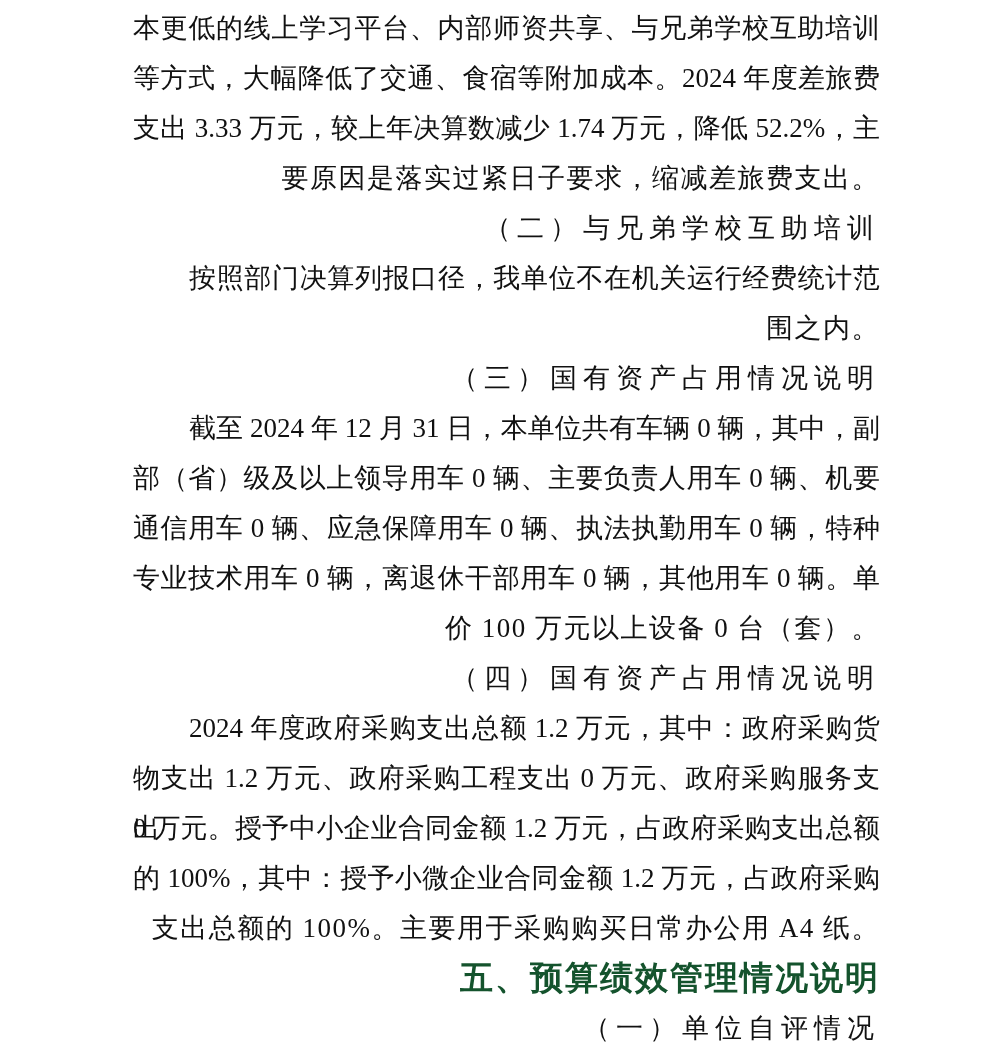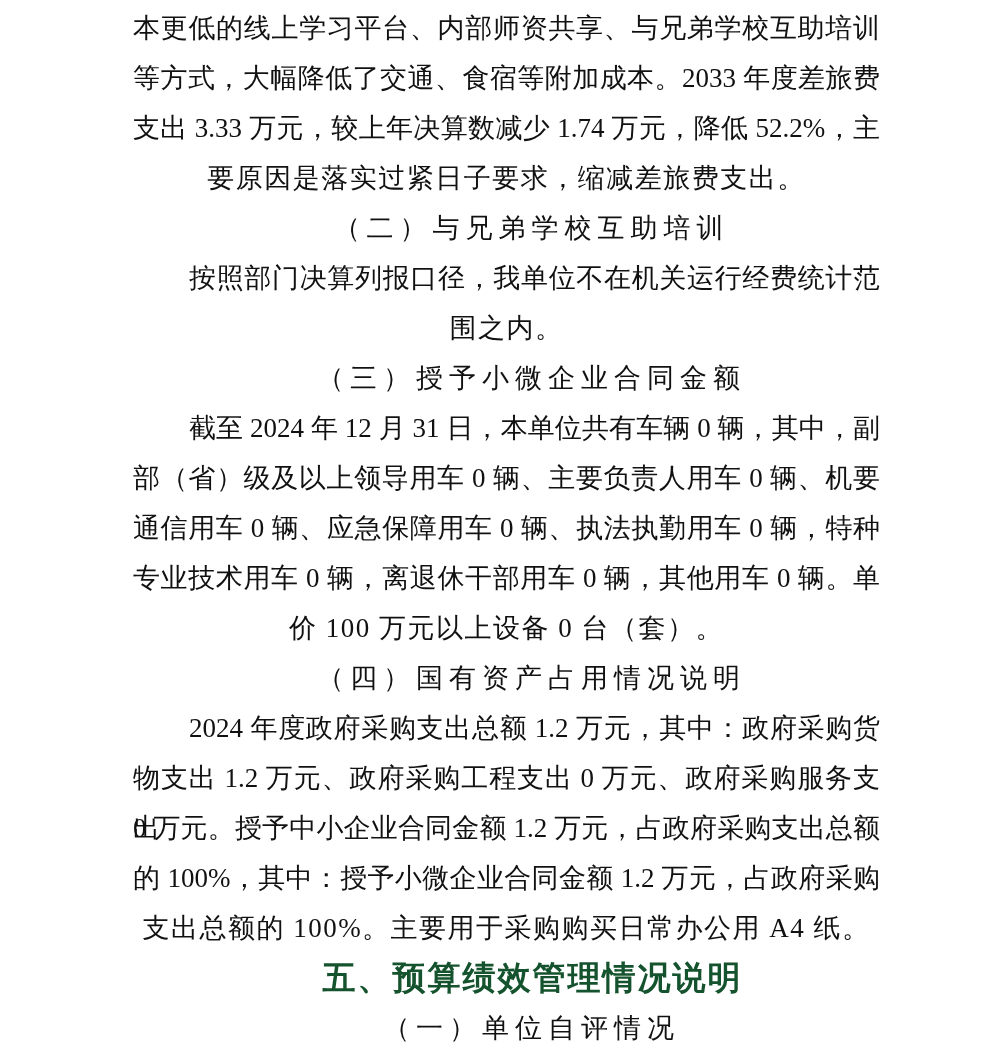--- a/index.html
+++ b/index.html
@@ -16,21 +16,21 @@
     left: 133px;
     top: 3px;
     width: 747px;
   }
   .line {
     height: 50px;
     line-height: 50px;
     font-size: 27px;
     color: #111111;
     font-family: "Liberation Serif", "DejaVu Serif", serif;
-    text-align: center;
+    text-align: right;
   }
   
   .fill {
     text-align: justify;
     text-align-last: justify;
   }
   
   .end {
     letter-spacing: 1.5px;
   }
@@ -52,27 +52,27 @@
     letter-spacing: 2px;
     color: #14532d;
   }
 </style>
 </head>
 <body>
 
 <div class="page">
   <div class="textblock">
     <div class="line fill">本更低的线上学习平台、内部师资共享、与兄弟学校互助培训</div>
-    <div class="line fill">等方式，大幅降低了交通、食宿等附加成本。2033 年度差旅费</div>
+    <div class="line fill">等方式，大幅降低了交通、食宿等附加成本。2024 年度差旅费</div>
     <div class="line fill">支出 3.33 万元，较上年决算数减少 1.74 万元，降低 52.2%，主</div>
     <div class="line end">要原因是落实过紧日子要求，缩减差旅费支出。</div>
     <div class="line sub">（二）与兄弟学校互助培训</div>
     <div class="line fill indent">按照部门决算列报口径，我单位不在机关运行经费统计范</div>
     <div class="line end">围之内。</div>
-    <div class="line sub">（三）授予小微企业合同金额</div>
+    <div class="line sub">（三）国有资产占用情况说明</div>
     <div class="line fill indent">截至 2024 年 12 月 31 日，本单位共有车辆 0 辆，其中，副</div>
     <div class="line fill">部（省）级及以上领导用车 0 辆、主要负责人用车 0 辆、机要</div>
     <div class="line fill">通信用车 0 辆、应急保障用车 0 辆、执法执勤用车 0 辆，特种</div>
     <div class="line fill">专业技术用车 0 辆，离退休干部用车 0 辆，其他用车 0 辆。单</div>
     <div class="line end">价 100 万元以上设备 0 台（套）。</div>
     <div class="line sub">（四）国有资产占用情况说明</div>
     <div class="line fill indent">2024 年度政府采购支出总额 1.2 万元，其中：政府采购货</div>
     <div class="line fill">物支出 1.2 万元、政府采购工程支出 0 万元、政府采购服务支出</div>
     <div class="line fill">0 万元。授予中小企业合同金额 1.2 万元，占政府采购支出总额</div>
     <div class="line fill">的 100%，其中：授予小微企业合同金额 1.2 万元，占政府采购</div>

